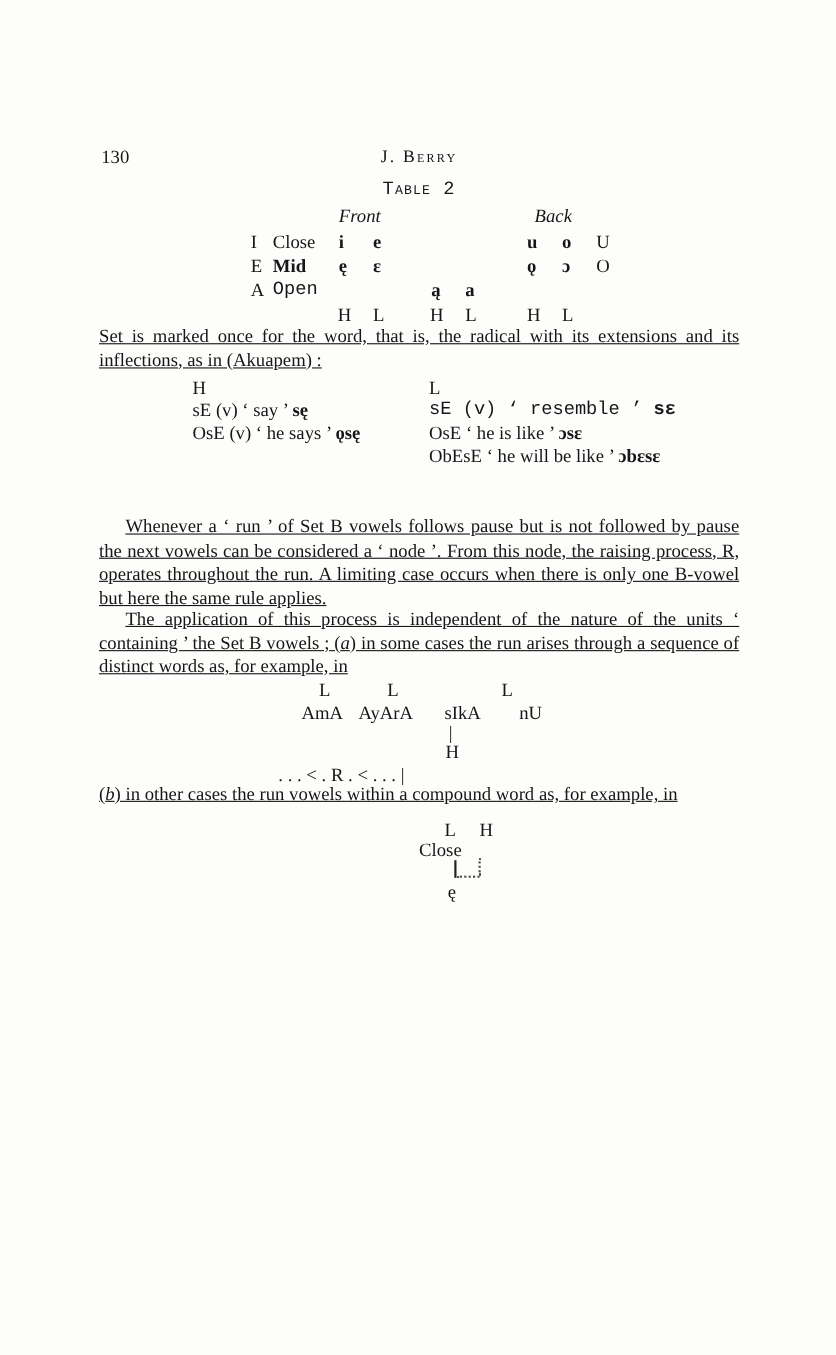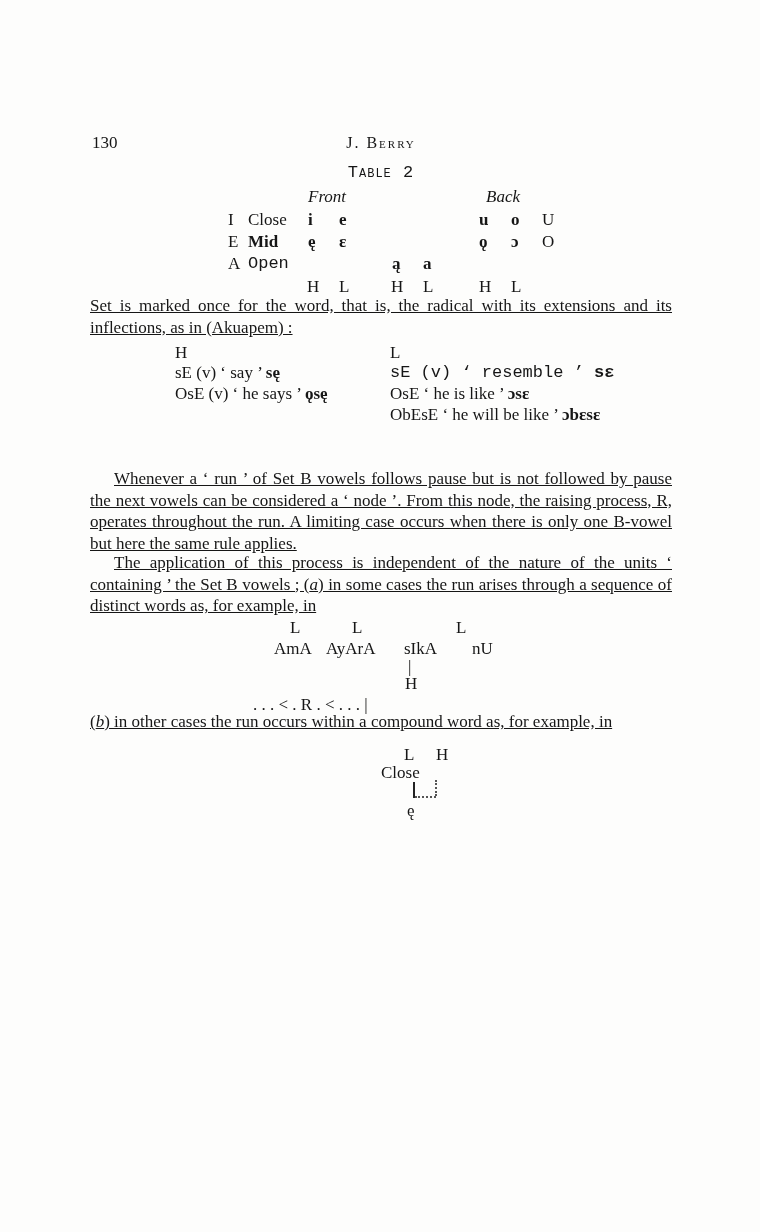--- a/index.html
+++ b/index.html
@@ -106,21 +106,21 @@
     <span class="abs" style="left:236px; top:23px;">AyArA</span>
     <span class="abs" style="left:314px; top:23px;">sIkA</span>
     <span class="abs" style="left:342px; top:23px;margin-left:40px;">nU</span>
 
     <span class="abs" style="left:318px; top:41px;">|</span>
     <span class="abs" style="left:315px; top:58px;">H</span>
 
     <span class="abs" style="left:163px; top:79px;">. . . &lt; . R . &lt; . . . |</span>
   </div>
 
-  <div class="blk just" style="top:711px;"><span>(</span><span class="ital">b</span><span>) in other cases the run occurs within a compound word as, for example, in</span></div>
+  <div class="blk just" style="top:711px;"><span>(</span><span class="ital">b</span><span>) in other cases the run vowels within a compound word as, for example, in</span></div>
 
   <div class="blk diagB">
     <span class="abs" style="left:314px; top:4px;">L</span>
     <span class="abs" style="left:346px; top:4px;">H</span>
     <span class="abs" style="left:291px; top:22px;">Close</span>
 
     <span class="vline-solid" style="left:323px; top:42px; height:16px;"></span>
     <span class="vline-dot" style="left:345px; top:40px; height:16px;"></span>
     <span class="hline-dot" style="left:325px; top:56px; width:21px;"></span>
 

